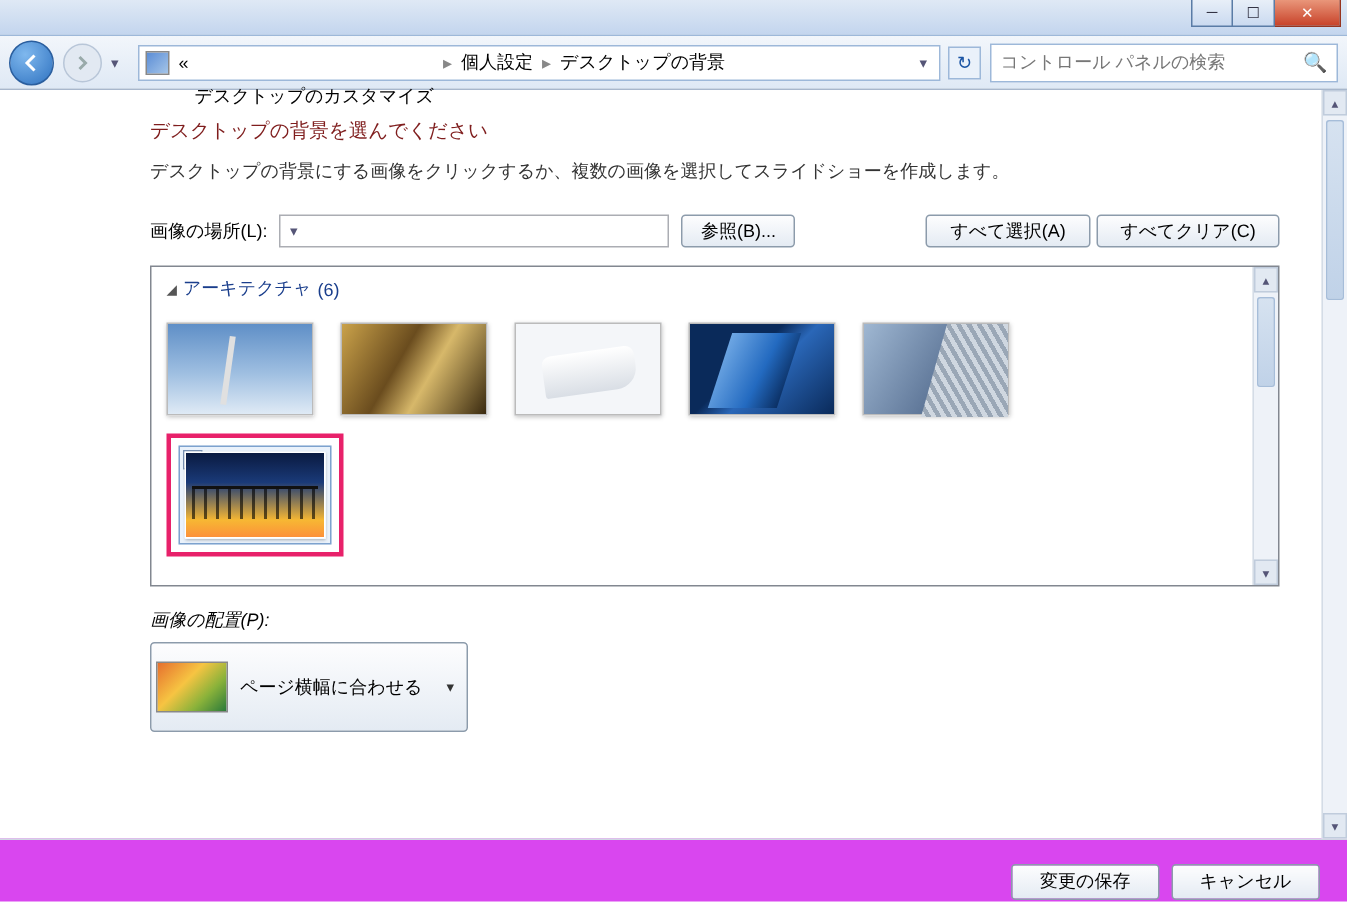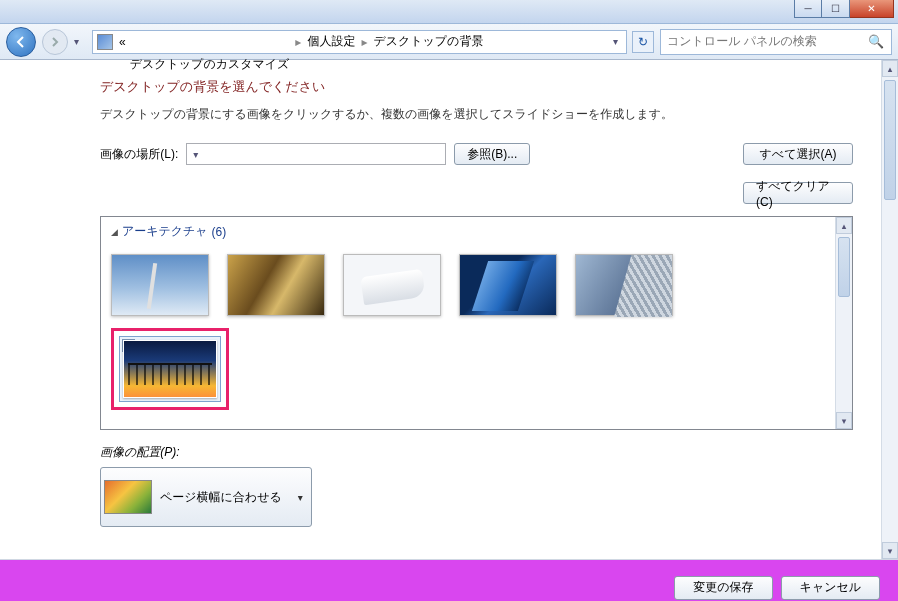--- a/index.html
+++ b/index.html
@@ -31,21 +31,21 @@
 .rscroll { width:17px; border-left:1px solid #d4dce6; background:#eef2f8; position:relative; }
 .rscroll .up,.rscroll .dn { height:17px; background:#e2e9f2; border:1px solid #c0ccdc; display:flex; align-items:center;justify-content:center;font-size:9px;color:#557; }
 .rscroll .dn { position:absolute; bottom:0; left:0; right:0;}
 .rscroll .thumb { position:absolute; left:2px; right:2px; top:20px; height:120px; background:linear-gradient(#d6e2f0,#c0d2e8); border:1px solid #a6bdd9; border-radius:2px;}
 
 h2.title { color:#7f1d1d; font-size:13px; font-weight:normal; margin-bottom:10px; }
 .desc { font-size:12px; color:#333; margin-bottom:20px; }
 .selectbox { height:22px; border:1px solid #abadb3; background:#fff; display:flex; align-items:center; padding:0 6px; width:260px; justify-content:space-between;}
 .selectbox .chev { color:#557; font-size:10px; }
 .btn { height:22px; padding:0 12px; border:1px solid #8c9bab; background:linear-gradient(#fdfdfe,#e4ebf3); font-size:12px; display:flex; align-items:center; border-radius:3px; }
-.rightbtns { margin-left:auto; display:flex; flex-direction:column; gap:17px; align-items:flex-end;}
+.rightbtns { margin-left:auto; display:flex; flex-direction:row; gap:4px; align-items:flex-end;}
 .row1 { display:flex; align-items:flex-start; gap:8px; font-size:12px; }
 
 .gallery { border:1px solid #828790; margin-top:12px; height:214px; display:flex; }
 .ginner { flex:1; padding:6px 10px; overflow:hidden; }
 .gscroll { width:17px; background:#eef2f8; border-left:1px solid #d4dce6; position:relative; }
 .gscroll .up,.gscroll .dn { height:17px; background:#e2e9f2; border:1px solid #c0ccdc; font-size:9px; display:flex; align-items:center;justify-content:center;color:#557;}
 .gscroll .dn { position:absolute; bottom:0; left:0; right:0;}
 .gscroll .thumb { position:absolute; left:2px; right:2px; top:20px; height:60px; background:linear-gradient(#d6e2f0,#c0d2e8); border:1px solid #a6bdd9; border-radius:2px;}
 
 .grouphdr { font-size:12px; color:#1a3e8c; display:flex; align-items:center; gap:4px; margin-bottom:14px;}
@@ -126,21 +126,21 @@
     <div class="row1">
       <div style="display:flex;align-items:center;gap:8px;">
         <span>画像の場所(L):</span>
         <div class="selectbox">
           <span class="chev">▾</span>
         </div>
         <div class="btn">参照(B)...</div>
       </div>
       <div class="rightbtns">
         <div class="btn" style="width:110px;justify-content:center;">すべて選択(A)</div>
-        <div class="btn" style="width:110px;justify-content:center;">すべてクリア(C)</div>
+        <div class="btn" style="width:122px;justify-content:center;">すべてクリア(C)</div>
       </div>
     </div>
 
     <div class="gallery">
       <div class="ginner">
         <div class="grouphdr">
           <span class="tri">◢</span>
           <span>アーキテクチャ</span>
           <span>(6)</span>
         </div>

